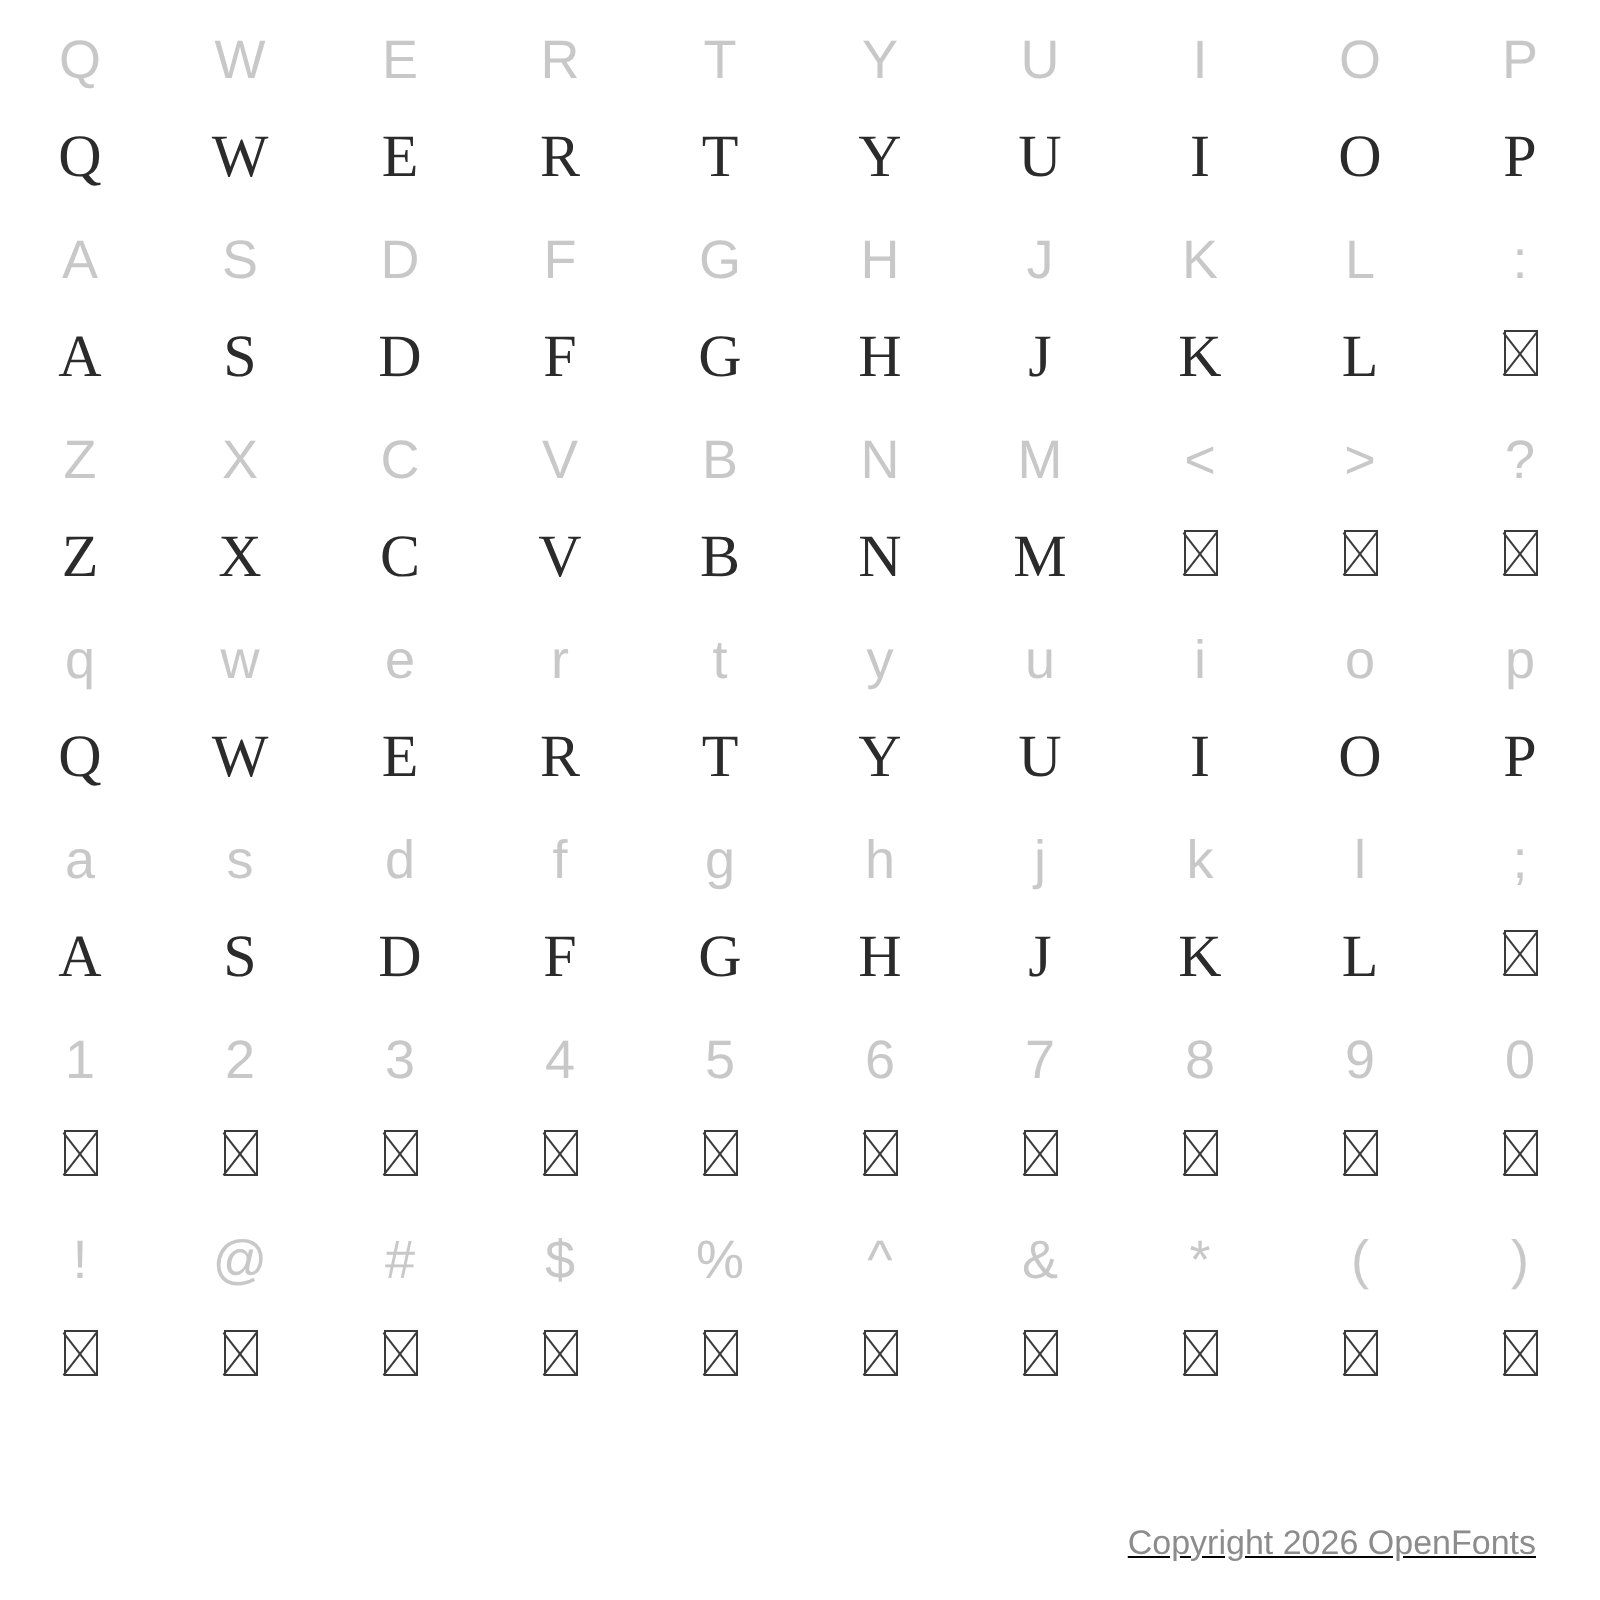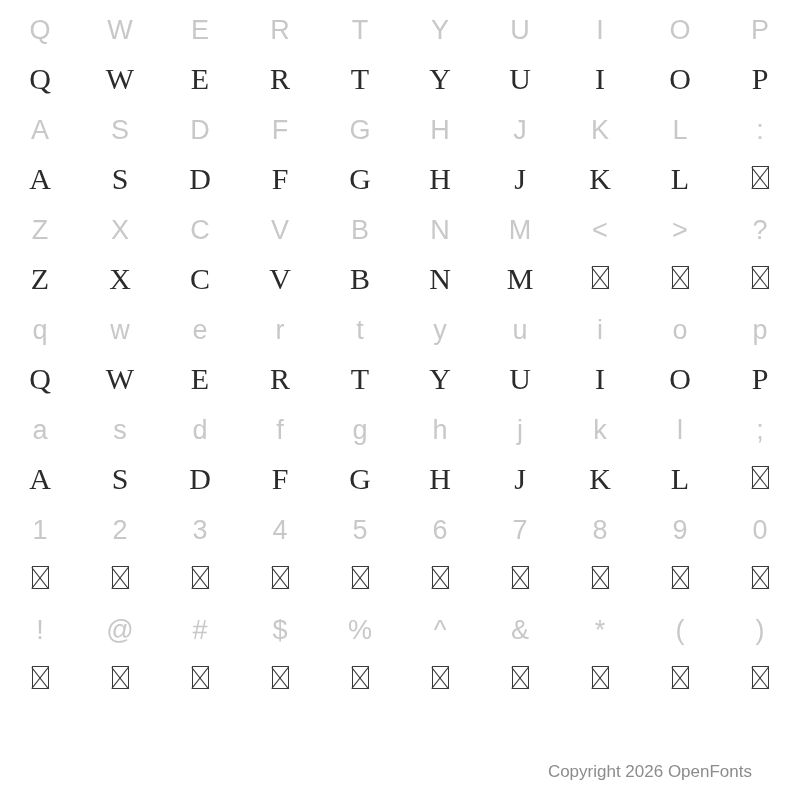--- a/index.html
+++ b/index.html
@@ -79,22 +79,23 @@
   }
   .tofu::before { transform: translate(-50%, -50%) rotate(52deg); }
   .tofu::after  { transform: translate(-50%, -50%) rotate(-52deg); }
 
   .footer {
     position: absolute;
     left: 0;
     bottom: 18px;
     width: 800px;
     text-align: center;
-    padding-right: 48px;
-    box-sizing: border-box;
+    padding-right: 32px;
+    box-sizing: border-box;
+    text-decoration: underline;
   }
   .footer .copyright {
     color: #8c8c8c;
     font-size: 17px;
     font-family: "Liberation Sans", sans-serif;
     text-align: right;
     display: block;
   }
 </style>
 </head>

